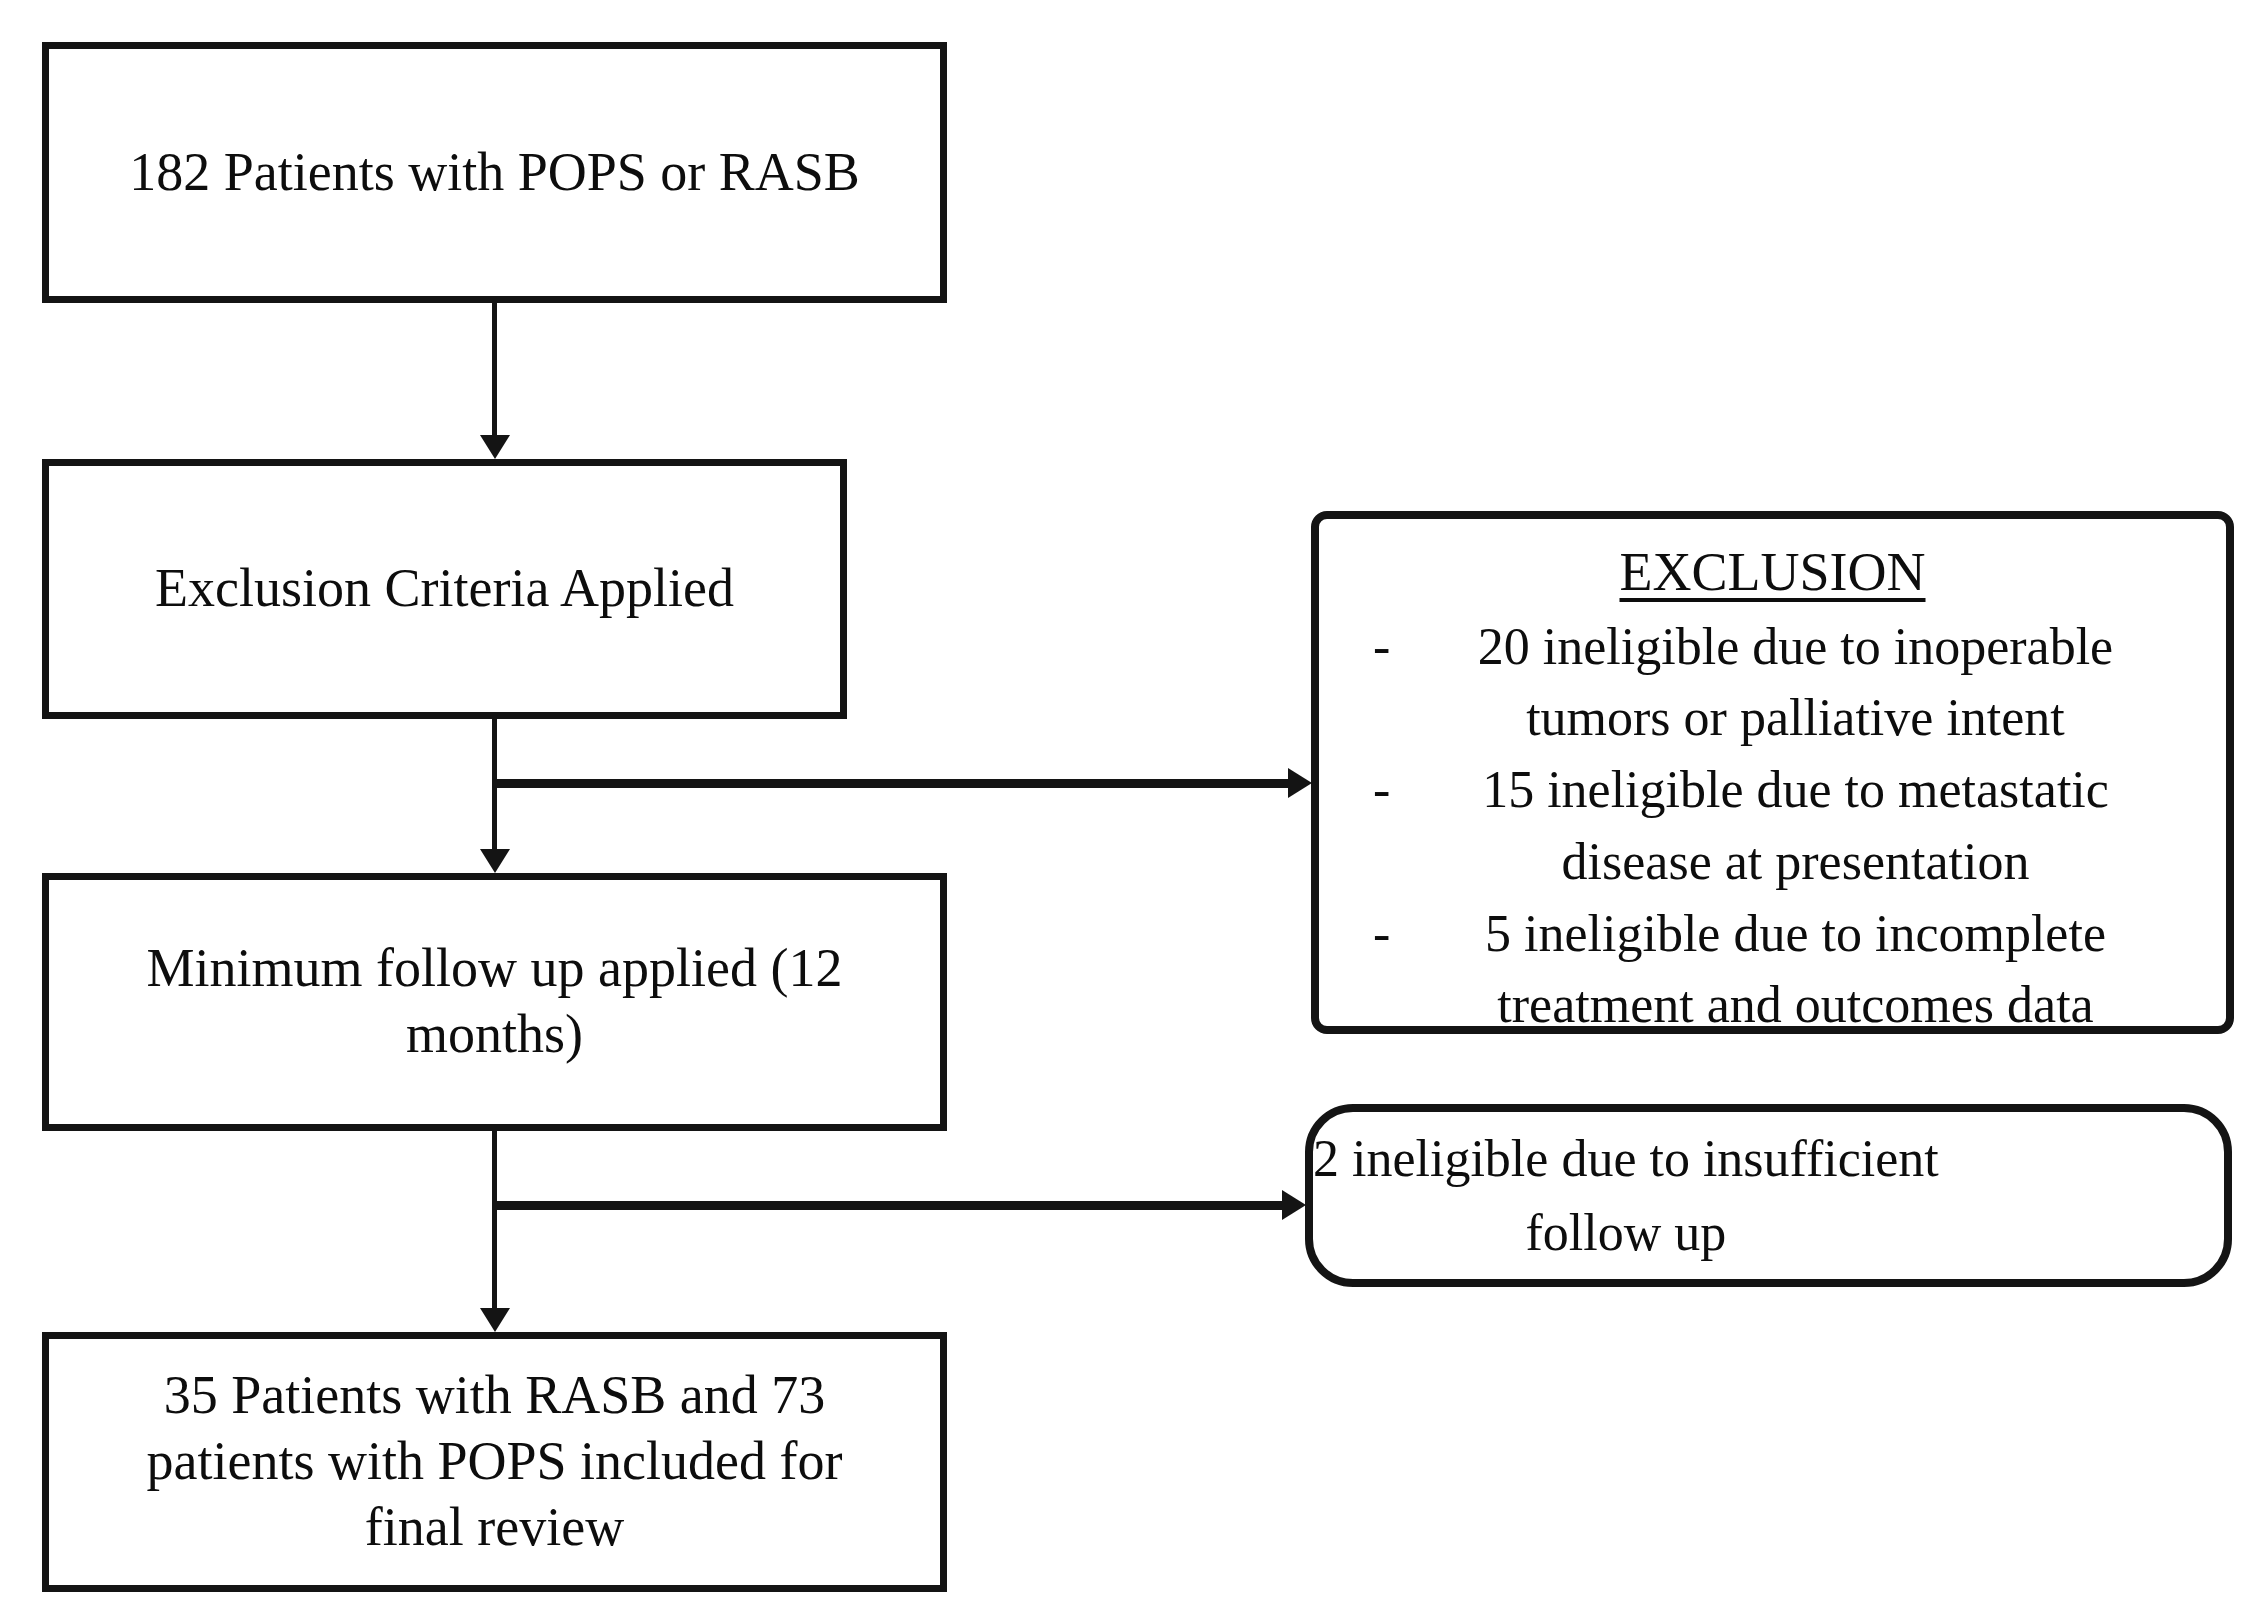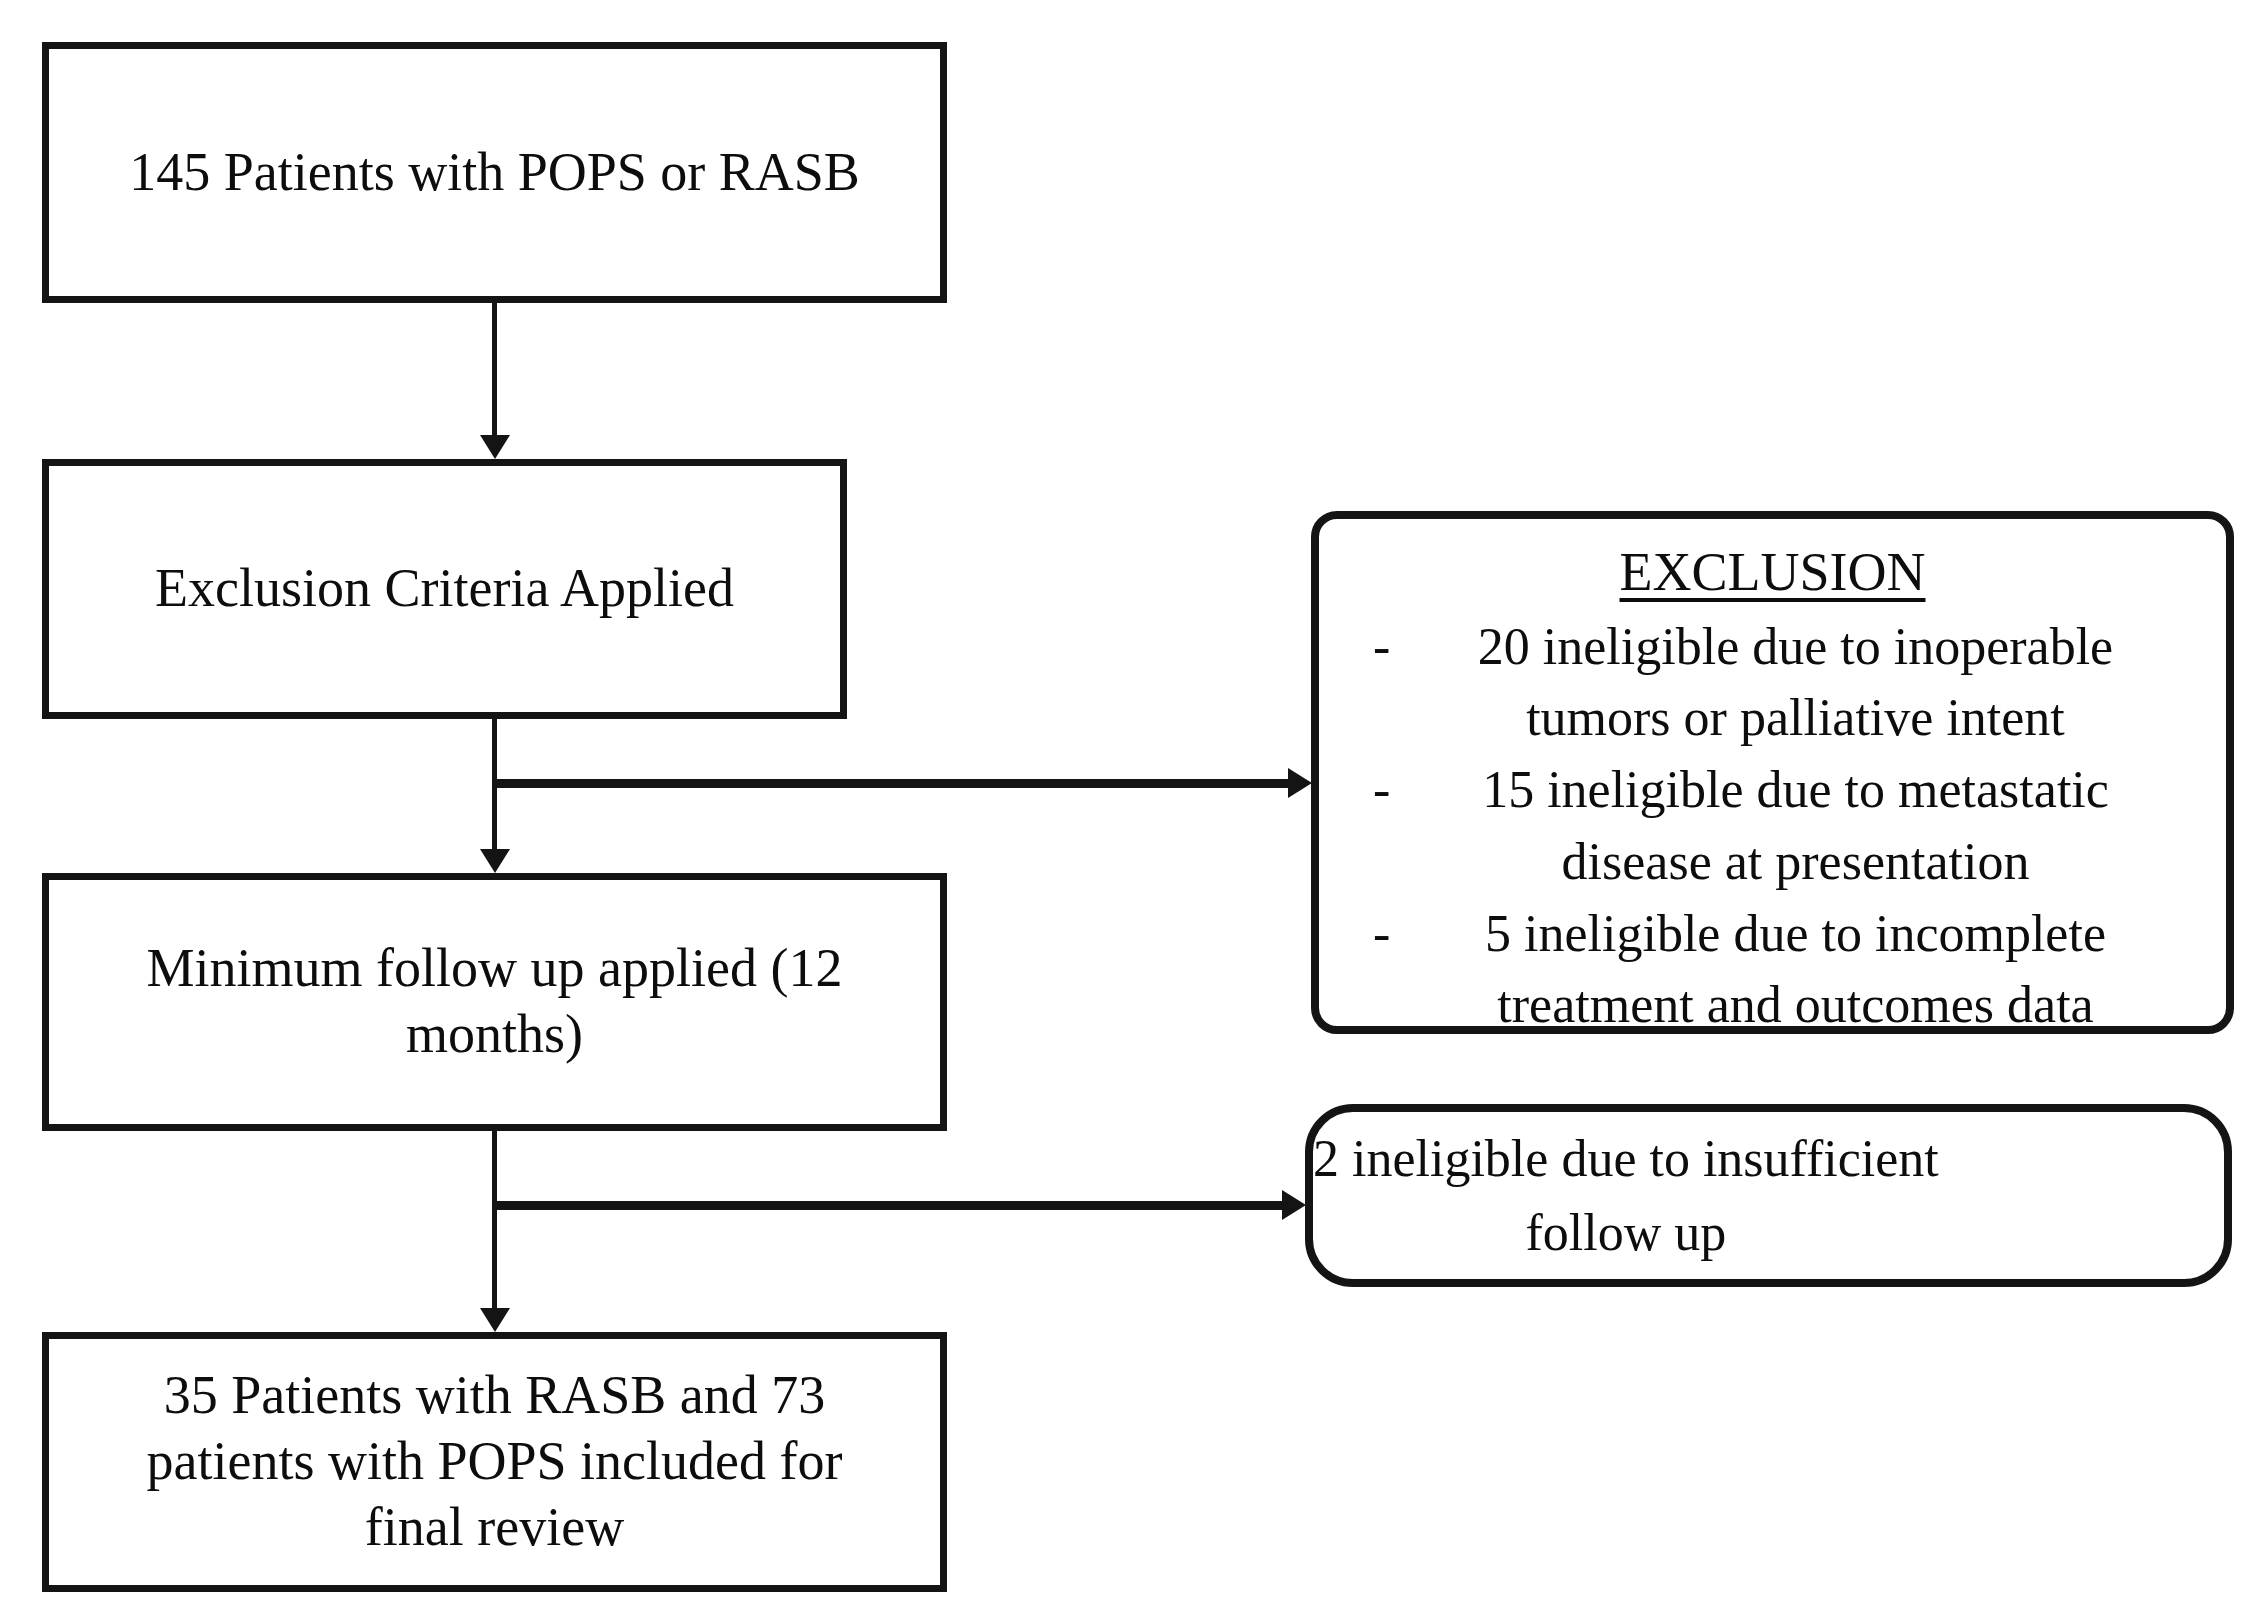--- a/index.html
+++ b/index.html
@@ -33,21 +33,21 @@
     background: #ffffff;
     border: 8px solid #141414;
   }
   #box1 { left: 42px;  top: 42px;   width: 905px; height: 261px; }
   #box2 { left: 42px;  top: 459px;  width: 805px; height: 260px; }
   #box3 { left: 42px;  top: 873px;  width: 905px; height: 258px; padding: 0 50px; }
   #box4 { left: 42px;  top: 1332px; width: 905px; height: 260px; padding: 8px 40px; }
 
   #exclBox {
     left: 1311px; top: 511px; width: 923px; height: 523px;
-    border-radius: 26px;
+    border-radius: 16px;
     padding: 16px 30px 10px 30px;
   }
   .excl-title {
     font-size: 54px;
     line-height: 1.40;
     text-align: center;
     text-decoration: underline;
     text-decoration-thickness: 4px;
     text-underline-offset: 8px;
   }
@@ -104,21 +104,21 @@
   #ra1 { left: 1288px; top: 768px; }
   #h2 { left: 492px; top: 1201px; width: 790px; }
   #ra2 { left: 1282px; top: 1190px; }
 </style>
 </head>
 <body>
 
 <div class="canvas">
 
   <div class="node" id="box1">
-    <div class="txt">145 Patients with POPS or RASB</div>
+    <div class="txt">182 Patients with POPS or RASB</div>
   </div>
 
   <div class="node" id="box2">
     <div class="txt">Exclusion Criteria Applied</div>
   </div>
 
   <div class="node" id="box3">
     <div class="txt">Minimum follow up applied (12
 months)</div>
   </div>

